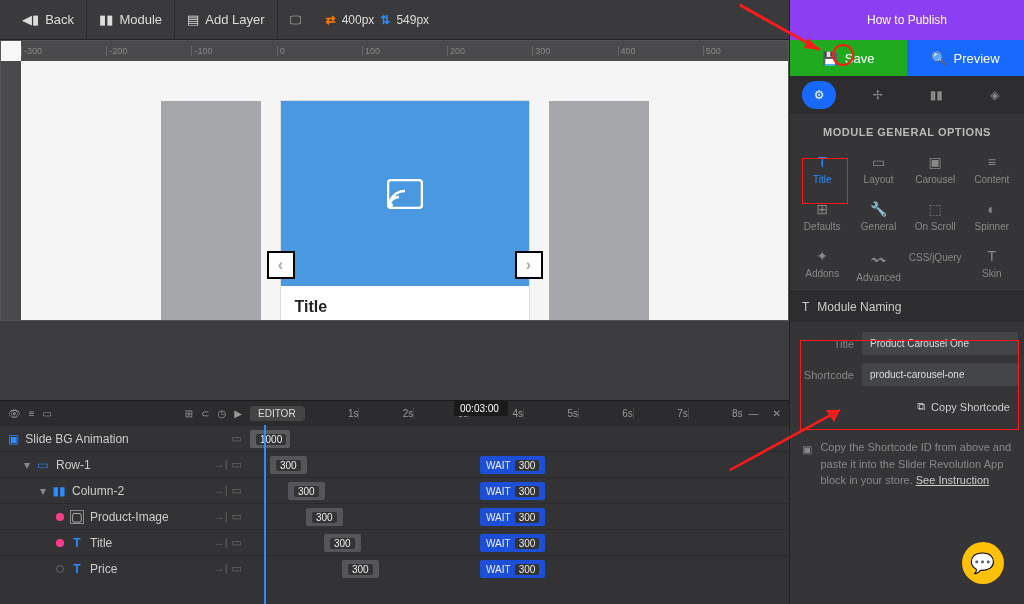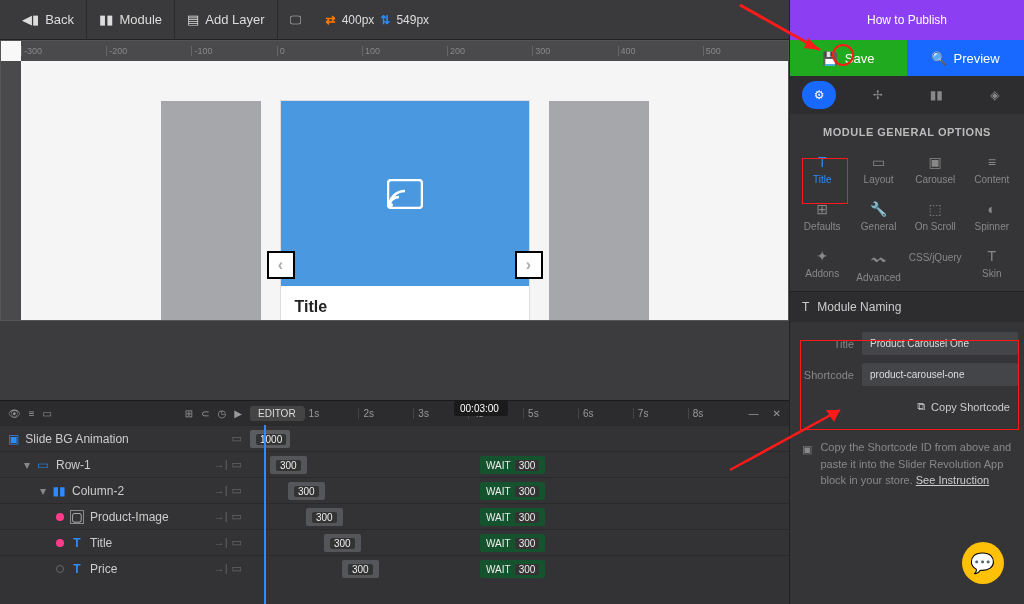--- a/index.html
+++ b/index.html
@@ -30,30 +30,30 @@
   .addcart-btn { border:1.5px solid #222; padding:6px 12px; font-size:13px; font-weight:bold; background:#fff; cursor:pointer; }
   .nav-arrow { position:absolute; top:150px; width:28px; height:28px; background:#fff; border:2.5px solid #000; display:flex; align-items:center; justify-content:center; font-size:16px; font-weight:bold; cursor:pointer; }
   .nav-left { left:-14px; }
   .nav-right { right:-14px; }
 
   
   .timeline { position:absolute; top:400px; left:0; width:789px; bottom:0; background:#333335; border-top:1px solid #1a1a1a; }
   .tl-header { height:24px; background:#2c2c2e; display:flex; align-items:center; color:#999; font-size:10px; position:relative; }
   .tl-header-left { width:250px; display:flex; align-items:center; gap:8px; padding:0 8px; }
   .tl-editor-tag { background:#444; color:#ddd; font-size:10px; padding:2px 8px; border-radius:2px; margin-left:auto; }
-  .tl-marks { flex:1; display:flex; position:relative; }
+  .tl-marks { flex:1; display:flex; position:relative;text-align:right; }
   .tl-mark { flex:1; border-left:1px solid #444; padding-left:4px; }
   .tl-playhead { position:absolute; top:0; left:454px; width:54px; background:#1a1a1a; color:#fff; font-size:10px; padding:2px 6px; border-radius:2px; }
   .tl-close { margin-left:auto; padding:0 8px; cursor:pointer; }
   .tl-row { height:26px; display:flex; align-items:center; border-top:1px solid #2a2a2c; }
   .tl-label { width:250px; display:flex; align-items:center; gap:6px; padding:0 8px; color:#ccc; font-size:12px; position:relative; }
   .tl-label .right-icons { margin-left:auto; display:flex; gap:4px; color:#666; font-size:11px; }
   .tl-track { flex:1; position:relative; height:100%; }
   .tl-chip { position:absolute; top:4px; height:18px; background:#55565a; color:#eee; font-size:10px; padding:0 6px; display:flex; align-items:center; border-radius:2px; gap:4px; }
-  .tl-chip.wait { background:#14532d;text-align:center; }
+  .tl-chip.wait { background:#1d4ed8;text-align:center; }
   .chip-num { background:#333; padding:0 4px; border-radius:2px; }
   .bullet { width:8px; height:8px; border-radius:50%; }
   .bullet.pink { background:#ff3c8c; }
   .bullet.empty { border:1px solid #666; }
   .row-icon { width:14px; height:14px; display:flex; align-items:center; justify-content:center; }
   .row-icon.t { color:#2a8cff; font-weight:bold; }
   .row-icon.col { color:#2a8cff; }
   .row-icon.img { border:1px solid #888; }
   .tl-staff { position:absolute; top:24px; left:250px; width:2px; bottom:0; background:#2a8cff; }
 

